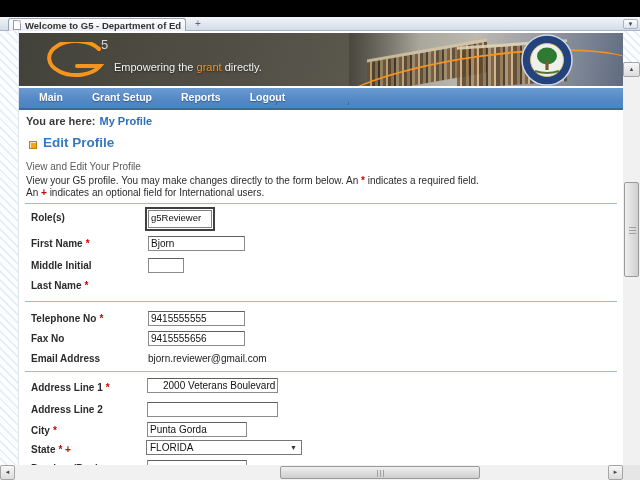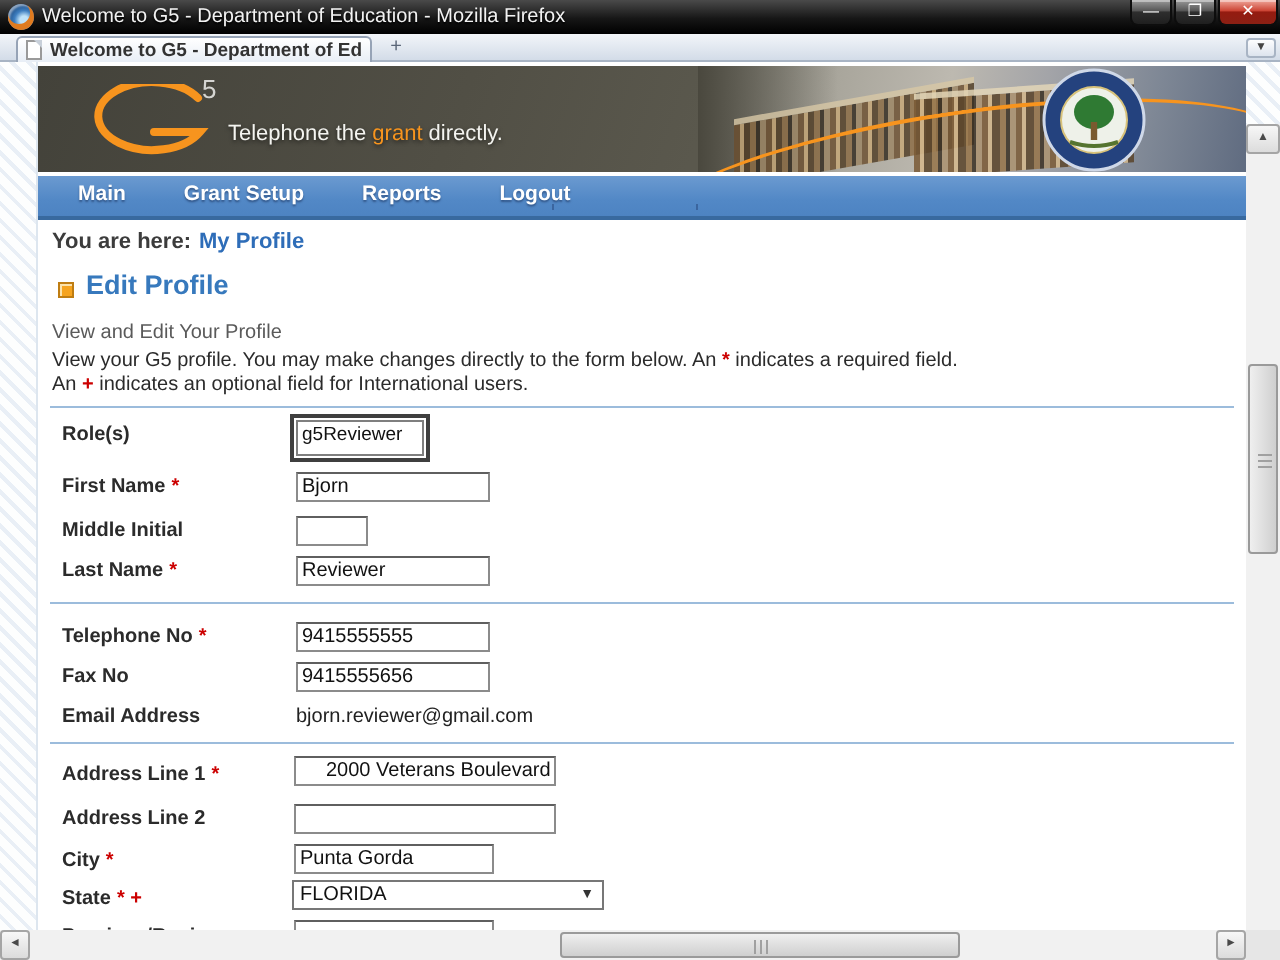--- a/index.html
+++ b/index.html
@@ -133,29 +133,20 @@
     border-radius:2px; background:linear-gradient(#efefef,#cfcfcf); }
   .hthumb .grip { position:absolute; left:96px; top:3px; width:8px; height:7px;
     background:repeating-linear-gradient(90deg, #a0a0a0 0 1px, transparent 1px 3px); }
   .corner { position:absolute; right:0; top:465px; width:17px; height:15px; background:#e6e6e6; }
 </style>
 </head>
 <body>
 
 <div class="screen">
 
-  <div class="titlebar">
-    <div class="ff-icon"></div>
-    <span class="win-title">Welcome to G5 - Department of Education - Mozilla Firefox</span>
-    <div class="winbtns">
-      <div class="wbtn min">—</div>
-      <div class="wbtn max">❐</div>
-      <div class="wbtn close">✕</div>
-    </div>
-  </div>
 
   <div class="tabstrip">
     <div class="tab">
       <span class="favicon"></span>
       <span class="tabtext">Welcome to G5 - Department of Edu...</span>
     </div>
     <div class="newtab">+</div>
     <div class="alltabs">▼</div>
   </div>
 
@@ -165,21 +156,21 @@
       <div class="banner">
         <div class="photo">
           <div class="shelf1"></div>
           <div class="shelf2"></div>
           <div class="swoosh"></div>
         </div>
         <svg class="glogo" width="62" height="42" viewBox="0 0 62 42">
           <path d="M 56 7 A 27 17 0 1 0 57 24 L 34 24" fill="none" stroke="#F7941E" stroke-width="4" stroke-linecap="round"></path>
         </svg>
         <span class="gsup">5</span>
-        <div class="tagline"><span>Telephone the </span><span class="accent">grant</span><span> directly.</span></div>
+        <div class="tagline"><span>Empowering the </span><span class="accent">grant</span><span> directly.</span></div>
         <svg class="seal" width="52" height="52" viewBox="0 0 52 52">
           <circle cx="26" cy="26" r="25" fill="#24427e" stroke="#cfd8e8" stroke-width="1.5"></circle>
           <circle cx="26" cy="26" r="16.5" fill="#eef1e9" stroke="#d8c27a" stroke-width="1"></circle>
           <ellipse cx="26" cy="22" rx="10" ry="8.5" fill="#2f7a33"></ellipse>
           <rect x="24.4" y="27" width="3.2" height="9" fill="#7a5a2f"></rect>
           <path d="M 14 37 q 12 4 24 0" stroke="#55742f" stroke-width="2" fill="none"></path>
         </svg>
       </div>
 
       <div class="navbar">
@@ -212,21 +203,20 @@
           <div class="c-role-in">g5Reviewer</div>
         </div>
 
       <span class="flabel l-fname"><span>First Name</span><span class="req">*</span></span>
       <input class="tinput c-fname" value="Bjorn" style="">
 
       <span class="flabel l-mi"><span>Middle Initial</span></span>
       <input class="tinput c-mi" value="" style="">
 
       <span class="flabel l-lname"><span>Last Name</span><span class="req">*</span></span>
-      <input class="tinput c-lname" value="Reviewer" style="">
 
       <span class="flabel l-tel"><span>Telephone No</span><span class="req">*</span></span>
       <input class="tinput c-tel" value="9415555555" style="">
 
       <span class="flabel l-fax"><span>Fax No</span></span>
       <input class="tinput c-fax" value="9415555656" style="">
 
       <span class="flabel l-email"><span>Email Address</span></span>
       <span class="c-email">bjorn.reviewer@gmail.com</span>
 

